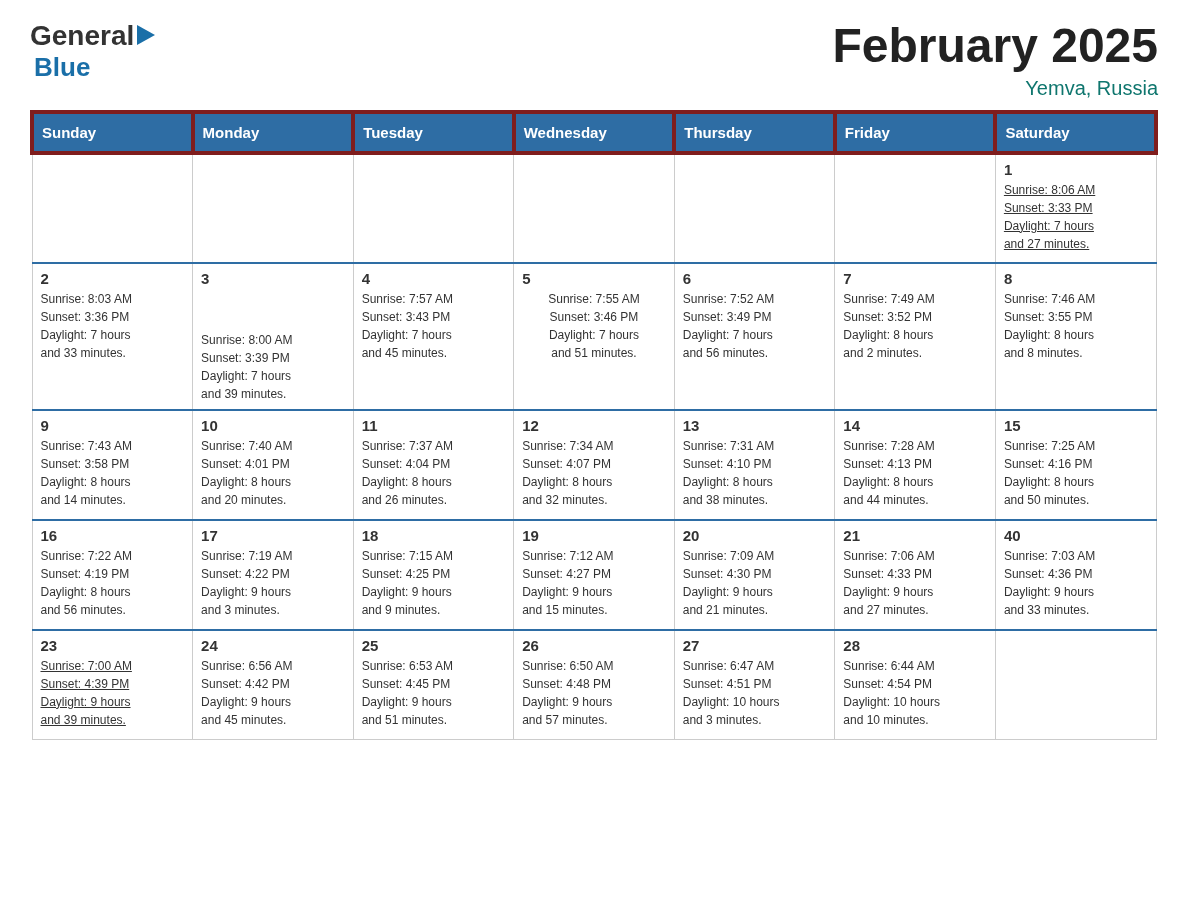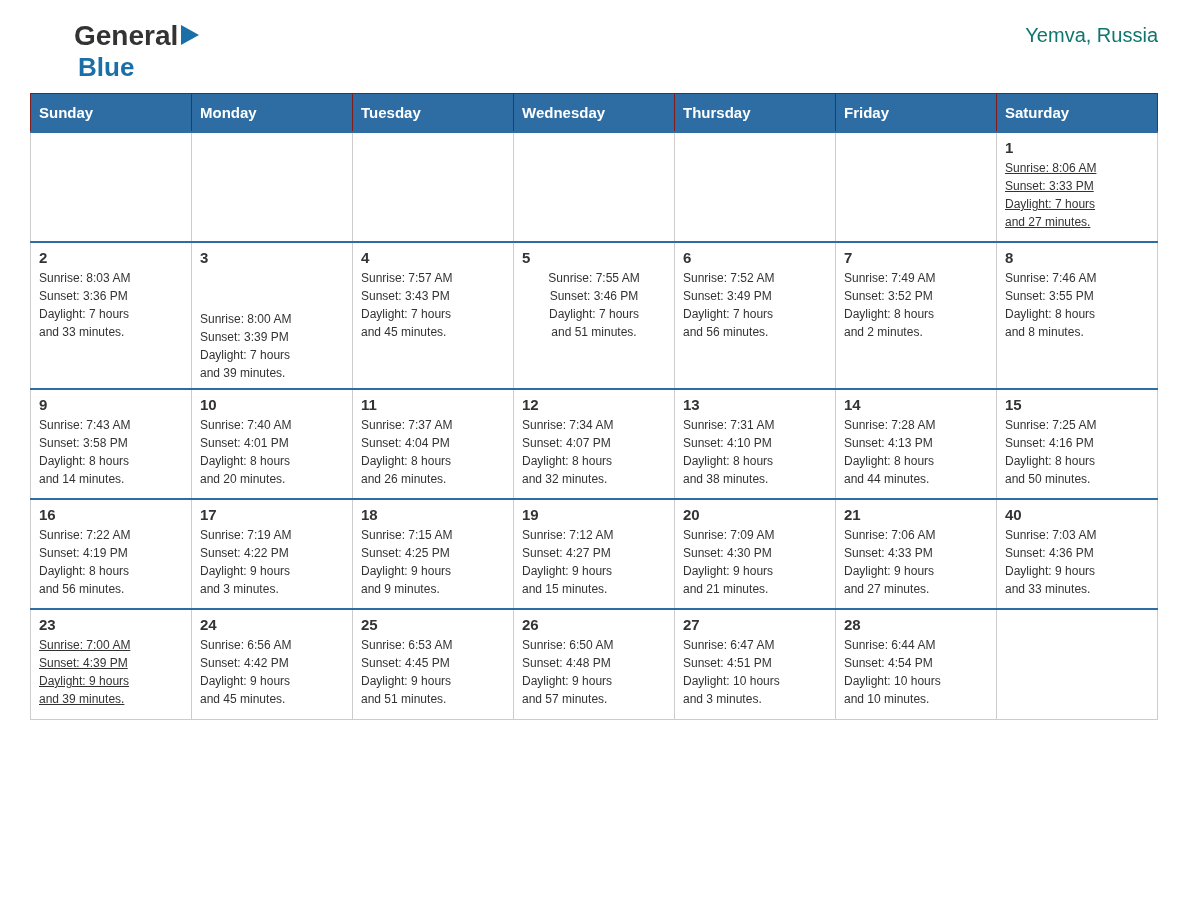--- a/index.html
+++ b/index.html
@@ -8,21 +8,20 @@
       background: #fff;
       width: 1188px;
       min-height: 918px;
       padding: 20px 30px;
     }
     .header {
       display: flex;
       justify-content: space-between;
       align-items: flex-start;
       margin-bottom: 10px;
-      margin-left: 44px;
     }
     .title-section {
       text-align: right;
     }
     .month-title {
       font-size: 48px;
       font-weight: bold;
       color: #222;
       line-height: 1.1;
     }
@@ -36,21 +35,21 @@
       border-collapse: collapse;
       margin-top: 10px;
     }
     .calendar th {
       background-color: #2e6da4;
       color: #fff;
       font-size: 15px;
       font-weight: bold;
       padding: 10px 8px;
       text-align: left;
-      border: 1px solid #7f1d1d;
+      border: 4px solid #7f1d1d;
     }
     .calendar td {
       border: 1px solid #ccc;
       vertical-align: top;
       padding: 6px 8px;
       width: calc(100% / 7);
       min-height: 110px;
       height: 110px;
       font-size: 12.5px;
       color: #333;
@@ -97,20 +96,21 @@
         <svg width="18" height="20" viewBox="0 0 18 20">
           <polygon points="0,0 18,10 0,20" fill="#1a6fa8"></polygon>
         </svg>
       </div>
     </div>
     <div>
       <span style="font-size:26px;font-weight:bold;color:#1a6fa8;margin-left:4px;">Blue</span>
     </div>
   </div>
   <div class="title-section">
+    <div class="month-title">February 2025</div>
     <div class="location">Yemva, Russia</div>
   </div>
 </div>
 
 <table class="calendar">
   <thead>
     <tr>
     <th>Sunday</th>
         <th>Monday</th>
         <th>Tuesday</th>

